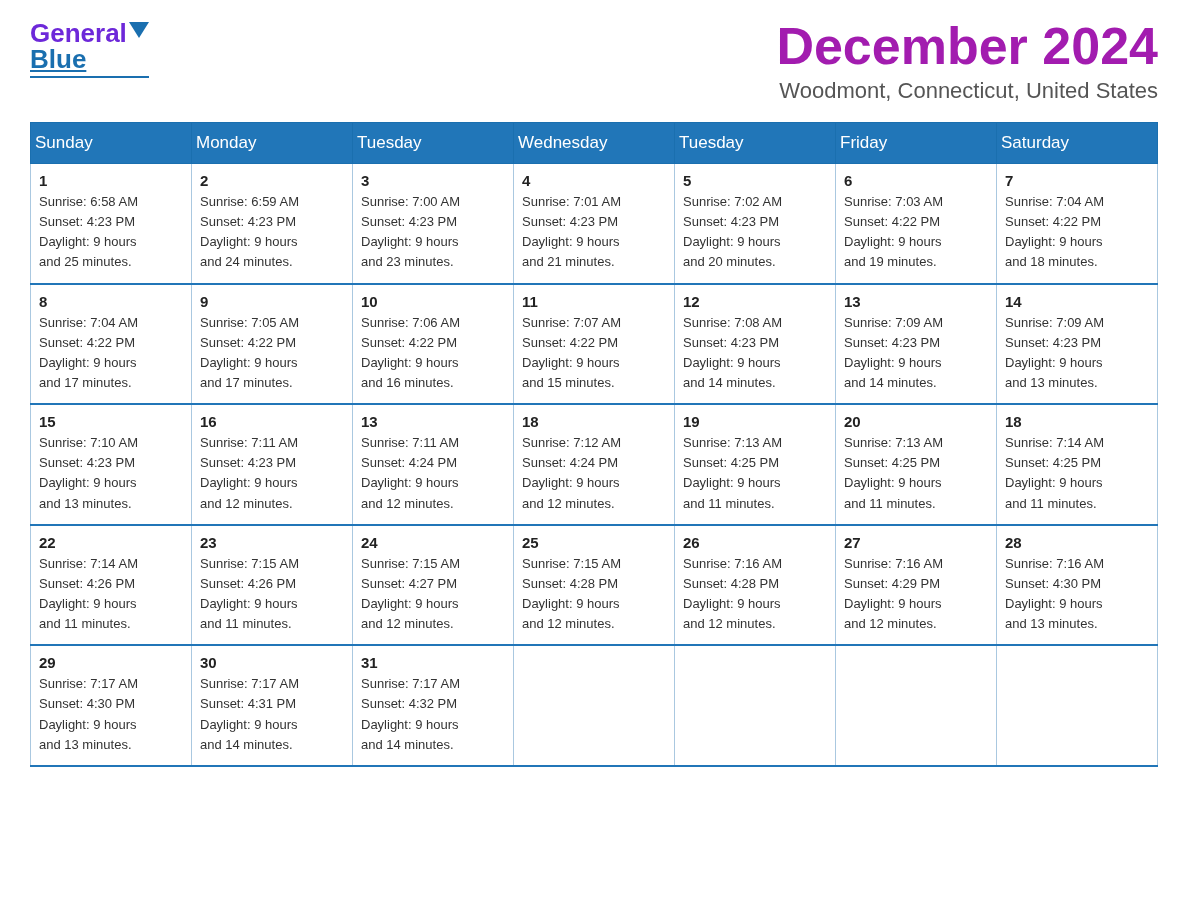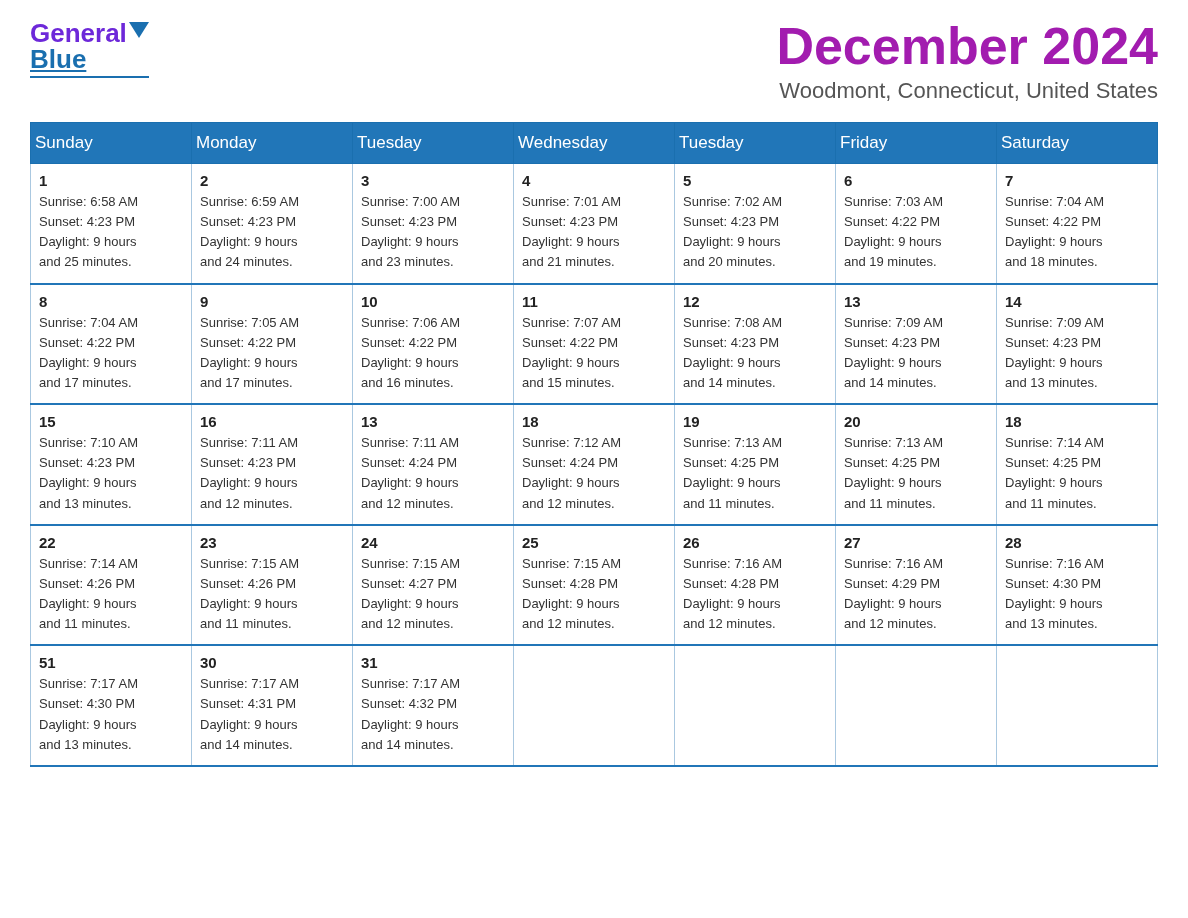--- a/index.html
+++ b/index.html
@@ -254,21 +254,21 @@
           <span class="day-number">27</span>
           <div class="day-info">Sunrise: 7:16 AM<br>Sunset: 4:29 PM<br>Daylight: 9 hours<br>and 12 minutes.</div>
         </td>
         <td>
           <span class="day-number">28</span>
           <div class="day-info">Sunrise: 7:16 AM<br>Sunset: 4:30 PM<br>Daylight: 9 hours<br>and 13 minutes.</div>
         </td>
       </tr>
       <tr class="week-row">
         <td>
-          <span class="day-number">51</span>
+          <span class="day-number">29</span>
           <div class="day-info">Sunrise: 7:17 AM<br>Sunset: 4:30 PM<br>Daylight: 9 hours<br>and 13 minutes.</div>
         </td>
         <td>
           <span class="day-number">30</span>
           <div class="day-info">Sunrise: 7:17 AM<br>Sunset: 4:31 PM<br>Daylight: 9 hours<br>and 14 minutes.</div>
         </td>
         <td>
           <span class="day-number">31</span>
           <div class="day-info">Sunrise: 7:17 AM<br>Sunset: 4:32 PM<br>Daylight: 9 hours<br>and 14 minutes.</div>
         </td>

